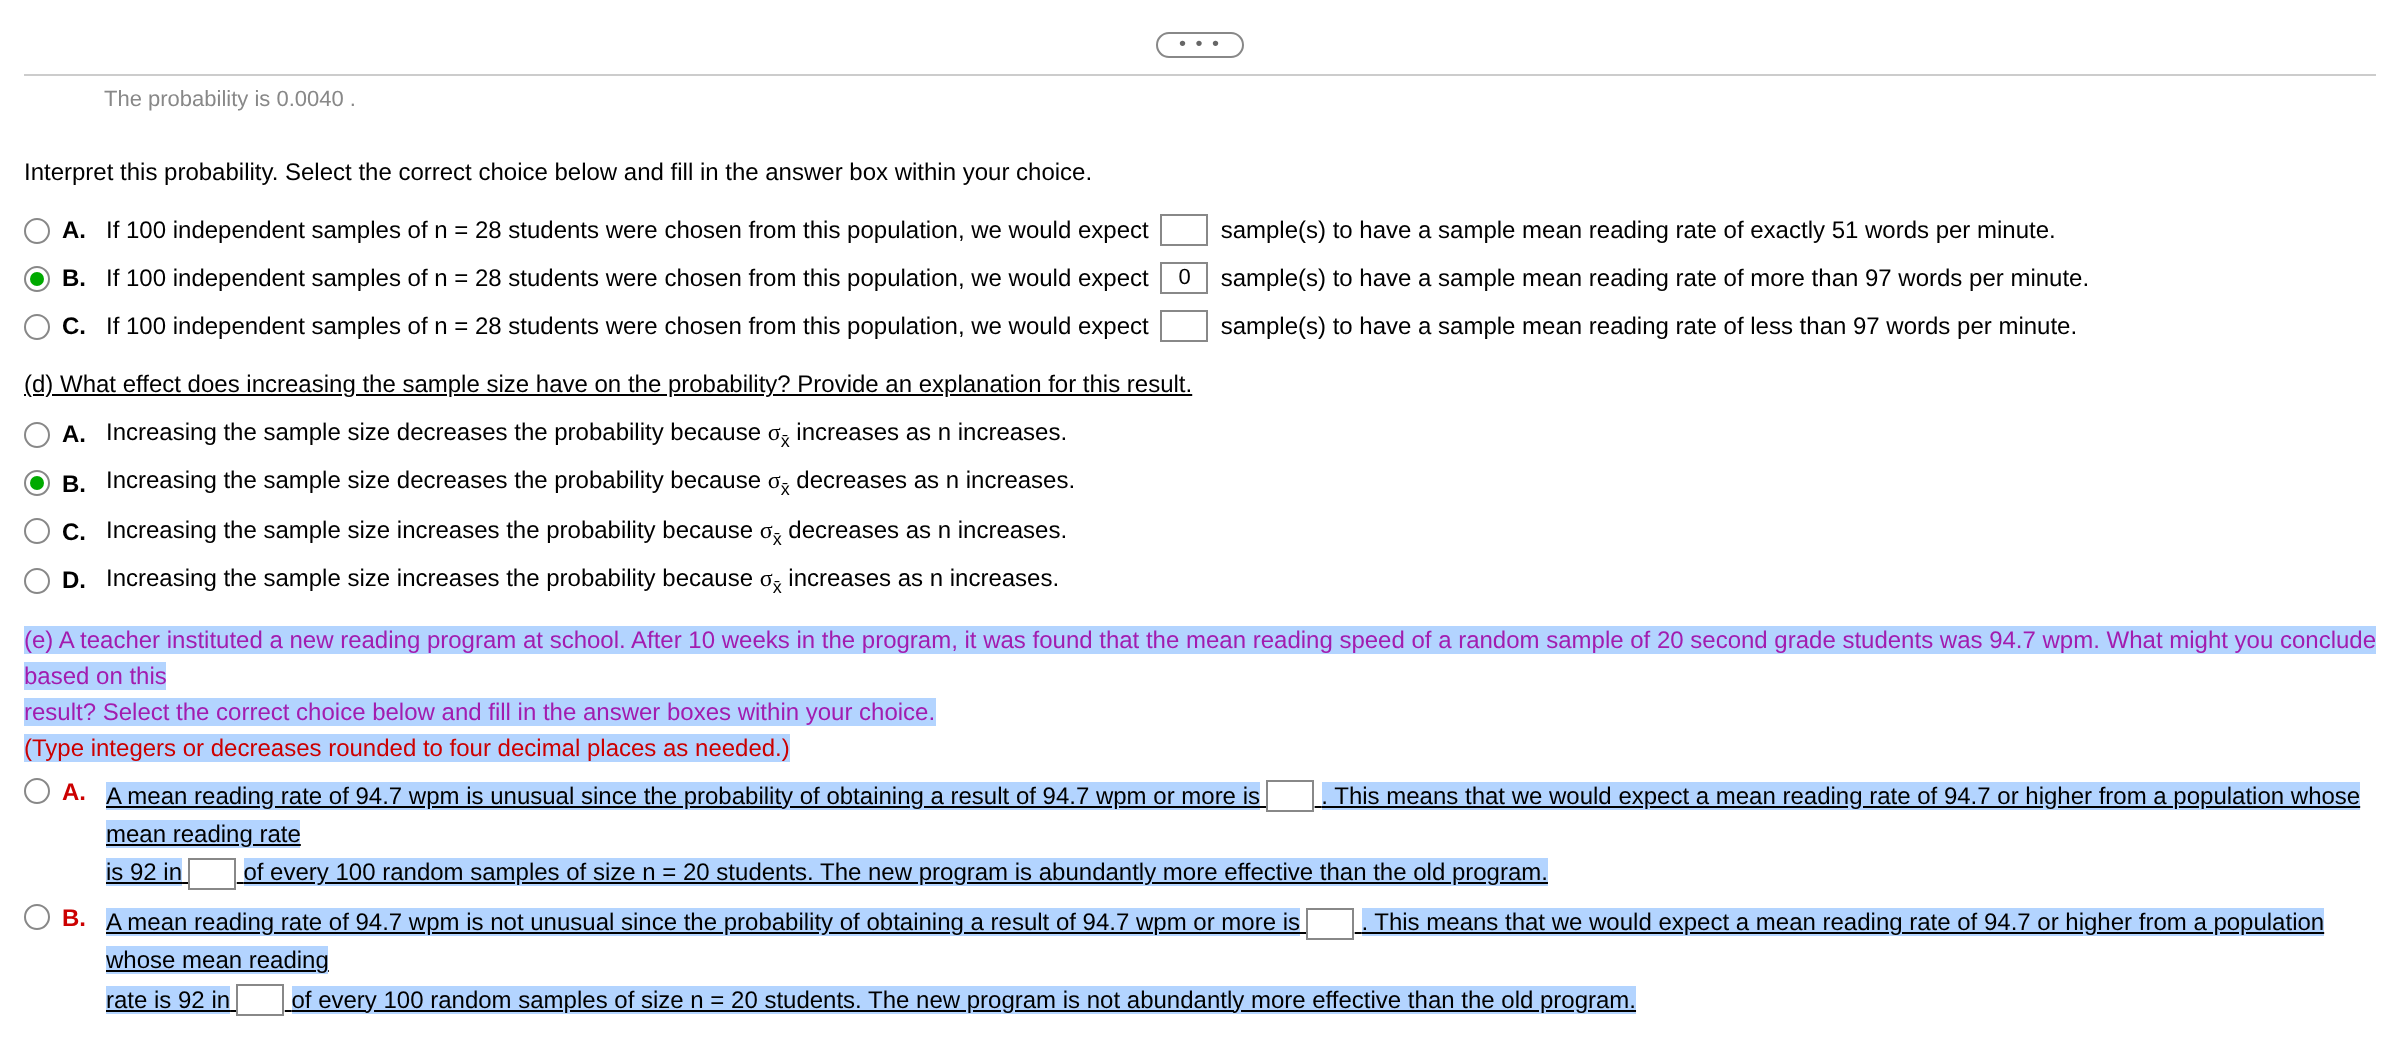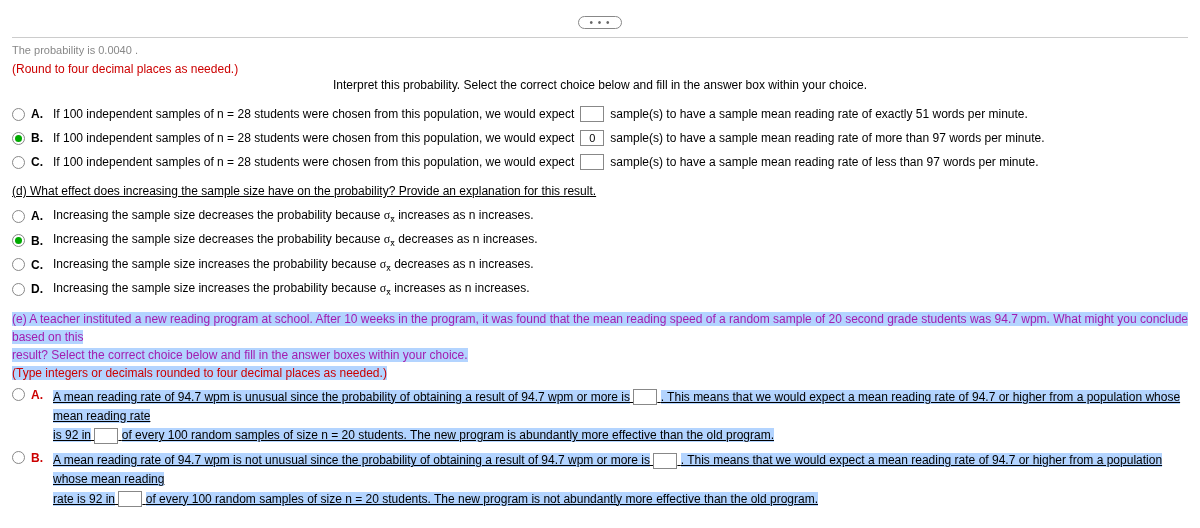--- a/index.html
+++ b/index.html
@@ -2,23 +2,23 @@
 <html><head>
   <meta charset="utf-8">
   <style>
     * { box-sizing: border-box; margin: 0; padding: 0; }
     body { font-family: Arial, sans-serif; font-size: 12px; color: #000; background: #fff; width: 1200px; }
     .container { padding: 8px 12px; }
     .problem-text { margin-bottom: 20px; line-height: 1.5; }
     .more-pill { display: flex; justify-content: center; margin: 8px 0; }
     .pill { border: 1px solid #888; border-radius: 10px; padding: 0 10px; font-size: 10px; color: #666; letter-spacing: 1px; cursor: pointer; }
     .hr { border-top: 1px solid #ccc; margin: 2px 0 6px 0; }
-    .cut-text { color: #888; font-size: 11px; margin-top: 4px; }
+    .cut-text { color: #888; font-size: 11px; margin-top: 4px; margin-left: 40px; }
     .instruction { color: #c00; margin: 6px 0 2px 0; }
-    .interpret { margin: 0 0 14px 0; text-align: center; }
+    .interpret { margin: 23px 0 14px 0; }
     .choice-row { display: flex; align-items: center; margin: 8px 0; gap: 6px; flex-wrap: nowrap; }
     .choice-row .label { font-weight: bold; min-width: 16px; }
     .radio { width: 13px; height: 13px; border: 1px solid #888; border-radius: 50%; display: inline-flex; align-items: center; justify-content: center; flex-shrink: 0; }
     .radio.checked { border: 1px solid #888; }
     .radio.checked::after { content: ""; width: 7px; height: 7px; background: #0a0; border-radius: 50%; display: block; }
     .input-box { border: 1px solid #888; width: 24px; height: 16px; display: inline-block; vertical-align: middle; text-align: center; font-size: 11px; line-height: 14px; }
     .section-label { margin: 14px 0 10px 0; text-decoration: underline; }
     .sigma { font-family: serif; }
     .sub { font-size: 9px; vertical-align: sub; }
     .e-prompt { color: #a21caf; margin: 12px 0 2px 0; line-height: 1.5; }
@@ -33,21 +33,20 @@
 <body>
 
 <div class="container">
 
   <div class="more-pill">
     <div class="pill">• • •</div>
   </div>
   <div class="hr"></div>
 
   <div class="cut-text">The probability is 0.0040 .</div>
-  <div class="instruction">(Round to four decimal places as needed.)</div>
   <div class="interpret">Interpret this probability. Select the correct choice below and fill in the answer box within your choice.</div>
 
   <div class="choice-row">
     <span class="radio"></span>
     <span class="label">A.</span>
     <span>If 100 independent samples of n = 28 students were chosen from this population, we would expect</span>
     <span class="input-box"></span>
     <span>sample(s) to have a sample mean reading rate of exactly 51 words per minute.</span>
   </div>
 
@@ -96,21 +95,21 @@
     <span>
       <span>Increasing the sample size increases the probability because </span><span class="sigma">σ</span><span class="sub">x̄</span><span> increases as n increases.</span>
     </span>
   </div>
 
   <div class="e-prompt">
     <span class="hl">(e) A teacher instituted a new reading program at school. After 10 weeks in the program, it was found that the mean reading speed of a random sample of 20 second grade students was 94.7 wpm. What might you conclude based on this</span><br>
     <span class="hl">result? Select the correct choice below and fill in the answer boxes within your choice.</span>
   </div>
   <div class="e-instruction">
-    <span class="hl">(Type integers or decimals rounded to four decimal places as needed.)</span>
+    <span class="hl">(Type integers or decreases rounded to four decimal places as needed.)</span>
   </div>
 
   <div class="e-choice">
     <span class="radio"></span>
     <span class="label">A.</span>
     <span class="e-text">
       <span class="hl">A mean reading rate of 94.7 wpm is unusual since the probability of obtaining a result of 94.7 wpm or more is</span>
       <span class="inline-input"></span>
       <span class="hl">. This means that we would expect a mean reading rate of 94.7 or higher from a population whose mean reading rate</span><br>
       <span class="hl">is 92 in</span>

